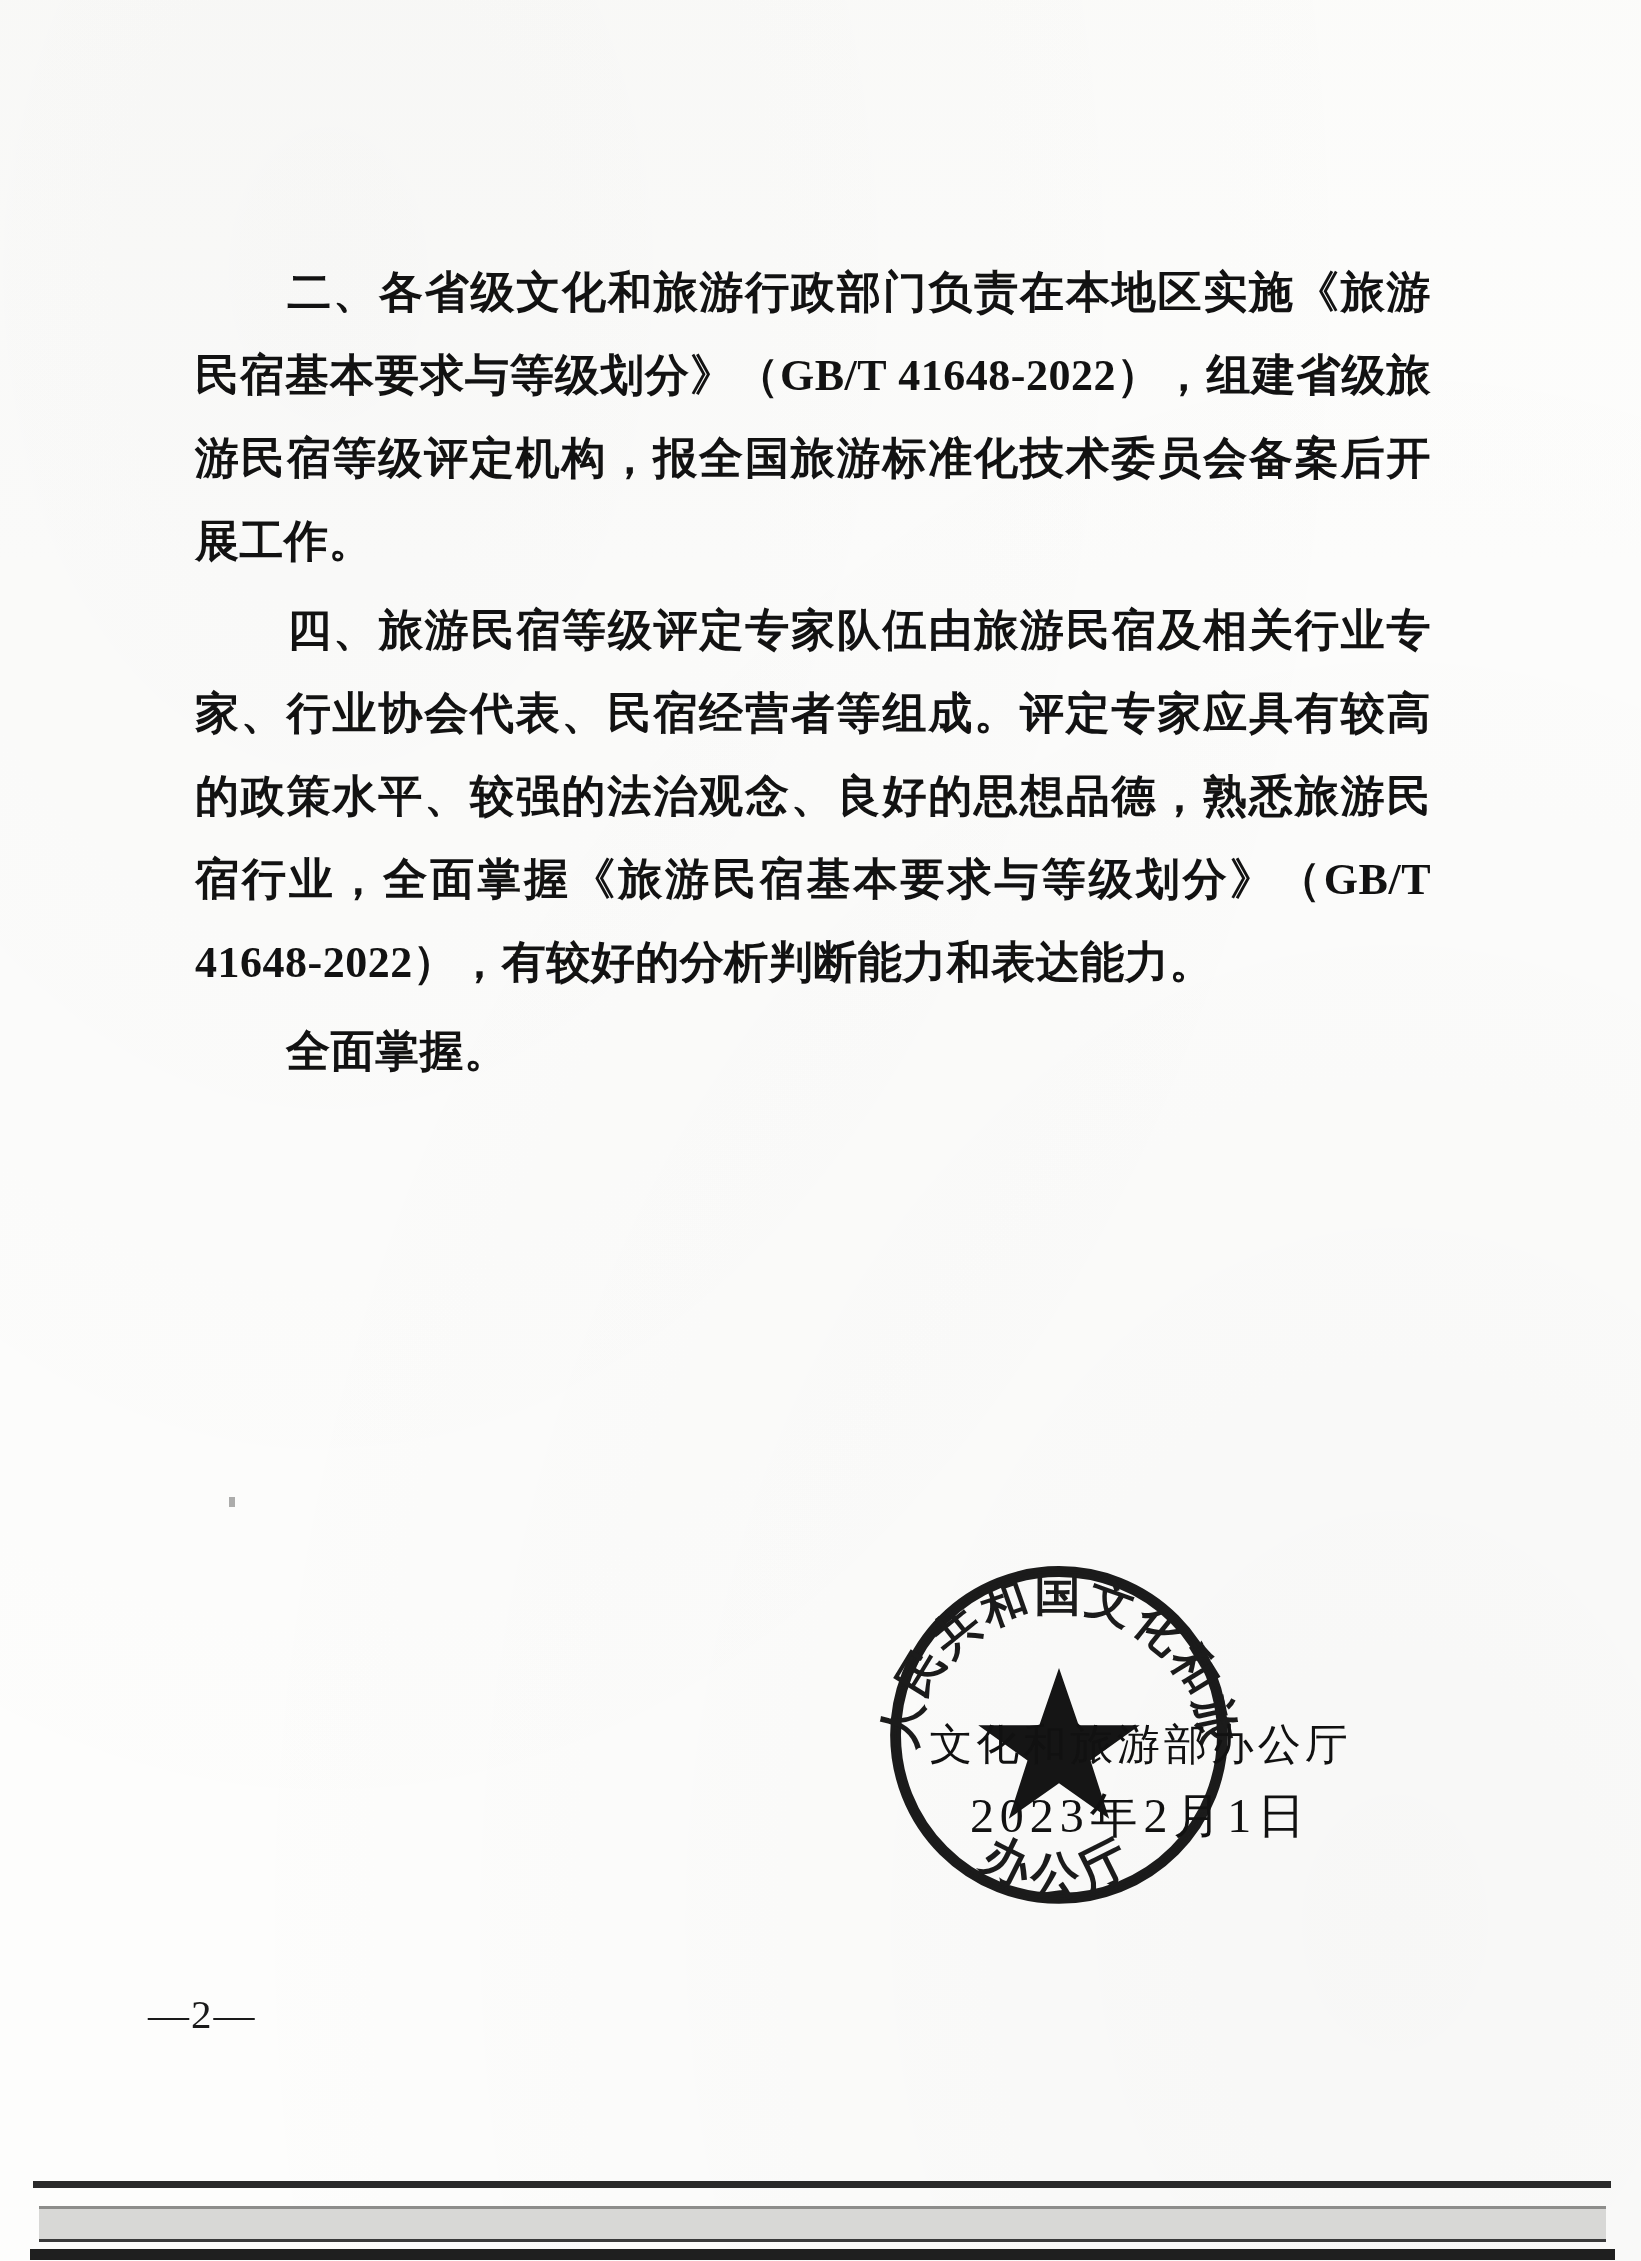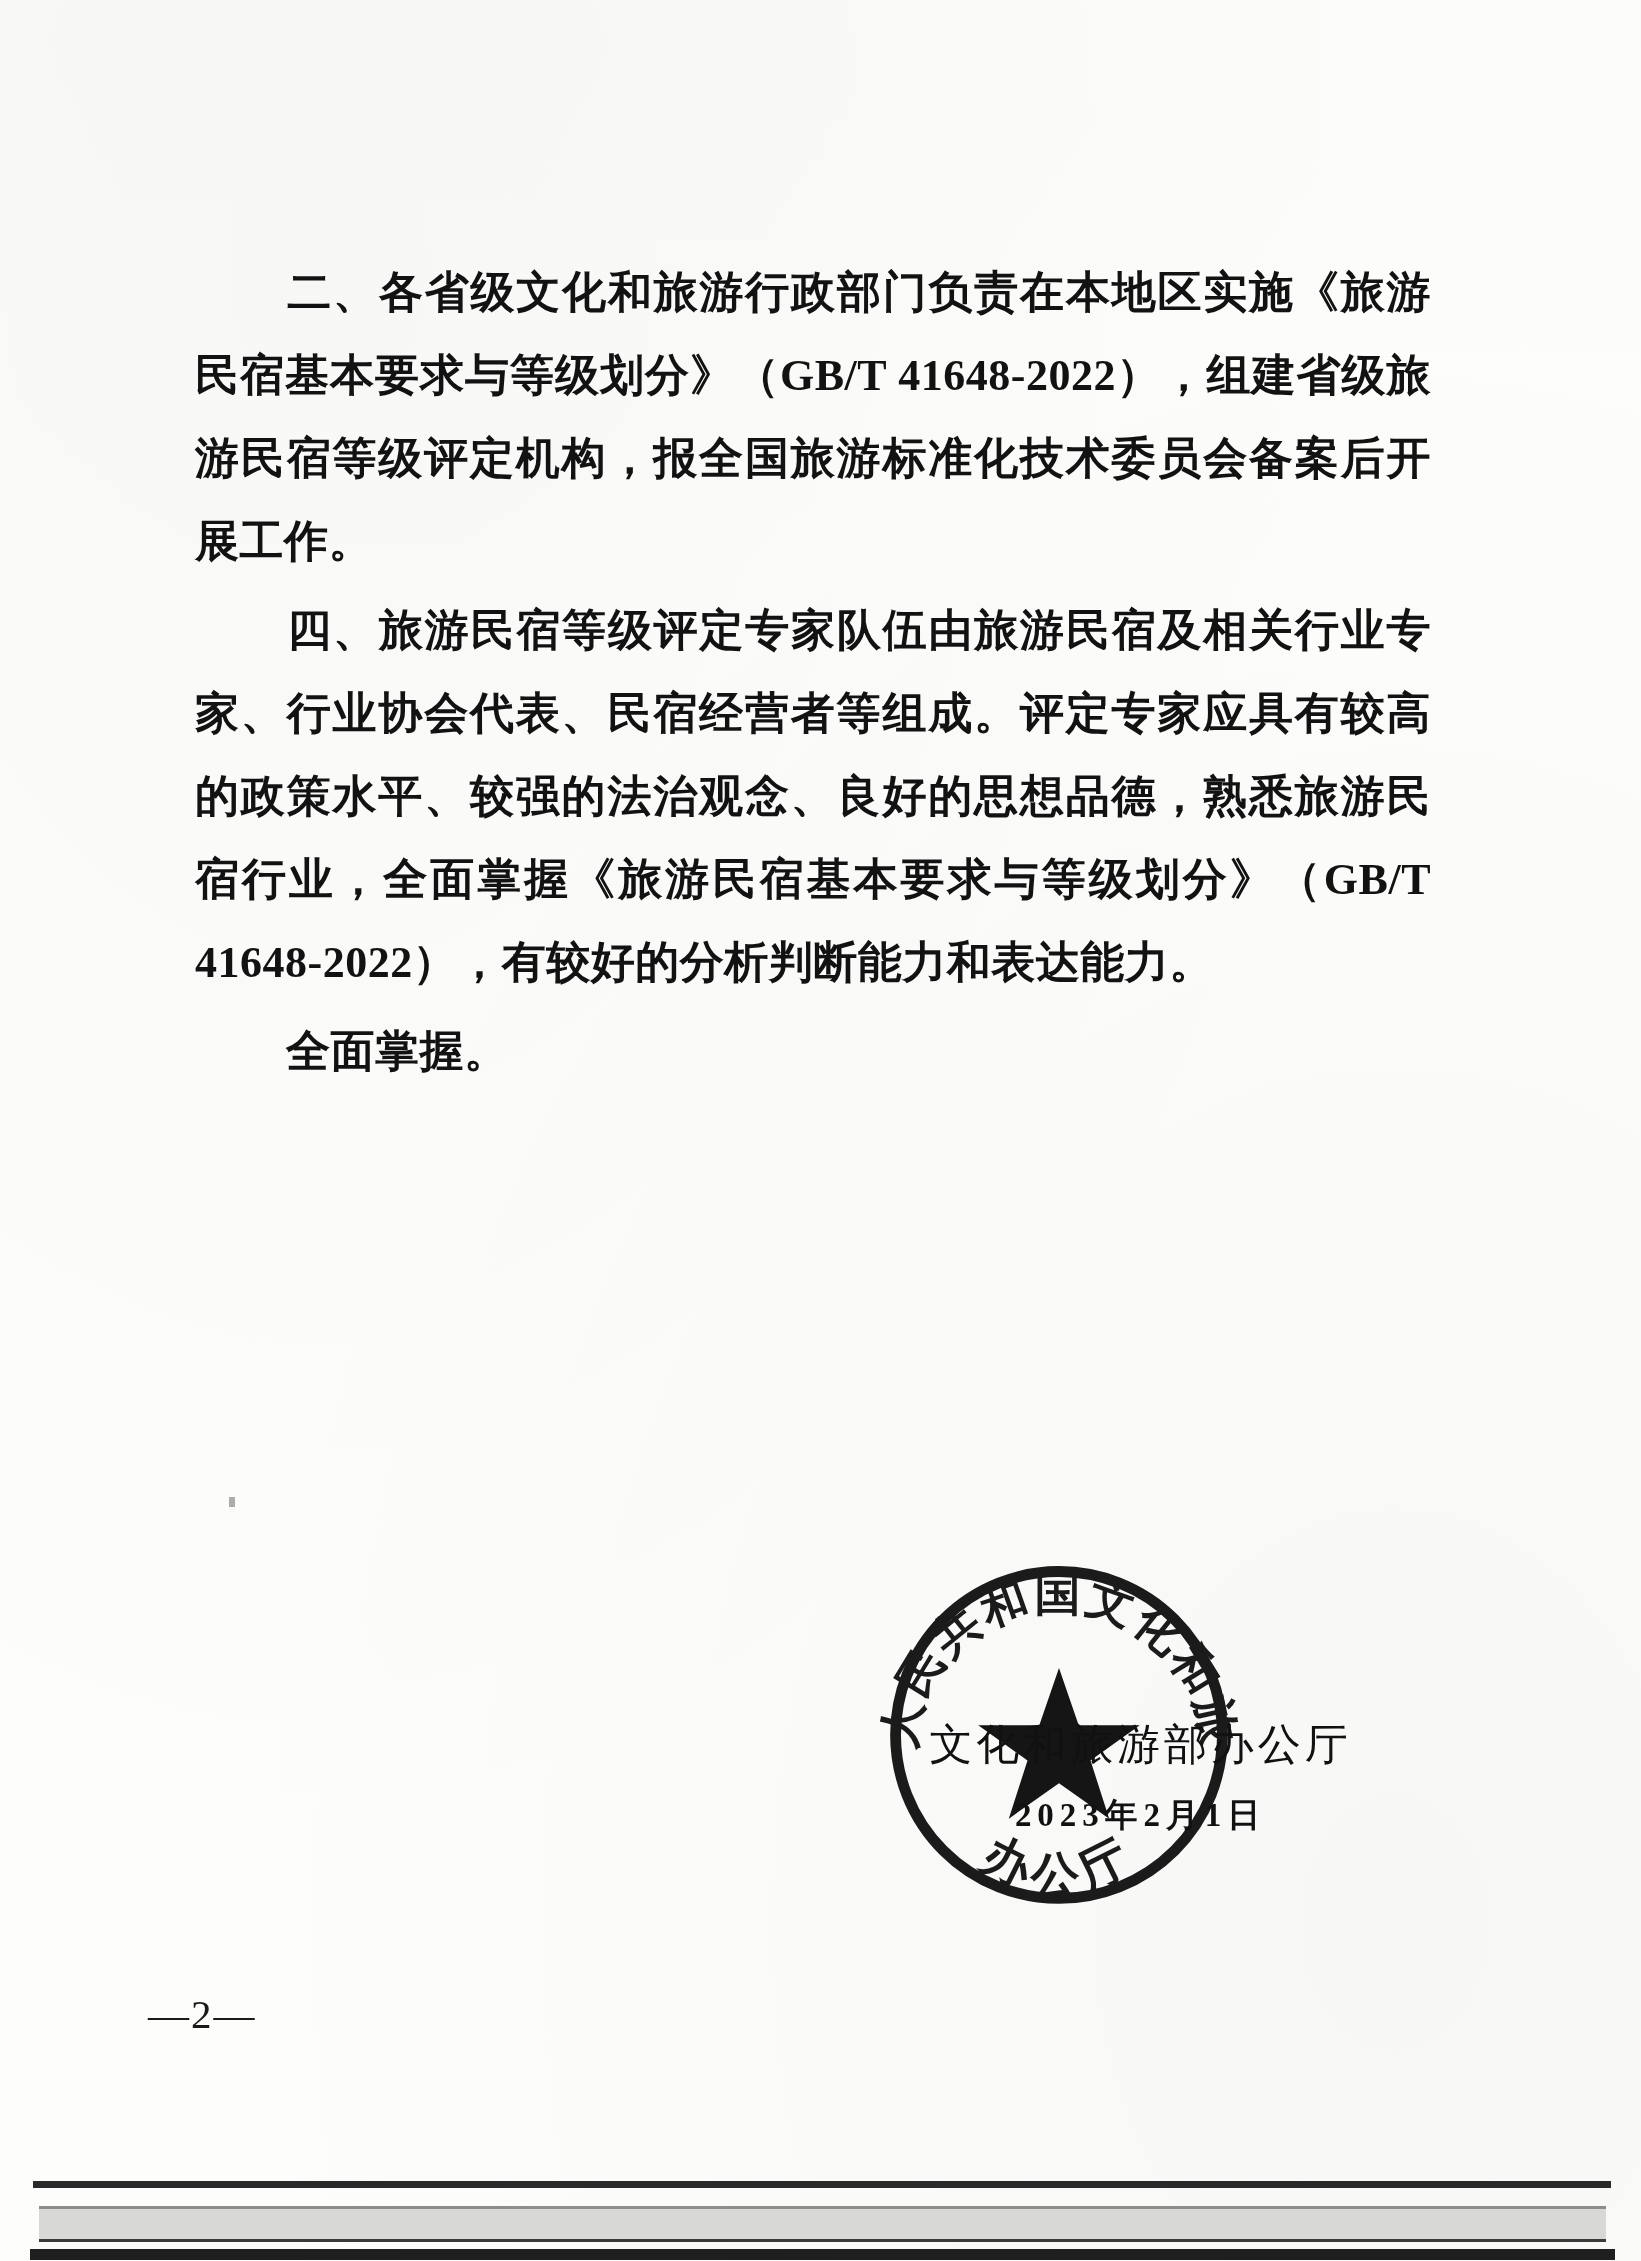--- a/index.html
+++ b/index.html
@@ -59,22 +59,21 @@
   .sign-line {
     font-size: 43px;
     line-height: 71px;
     color: #111;
     letter-spacing: 3.9px;
     font-family: "Liberation Serif", "DejaVu Serif", serif;
     white-space: nowrap;
   }
   .sign-line.date {
     letter-spacing: 5.9px;
-    font-size: 33px;
-    font-weight: bold;
+    font-size: 48px;
   }
   
   #seal {
     position: absolute;
     left: 867px;
     top: 1542px;
     width: 384px;
     height: 384px;
     z-index: 2;
   }

